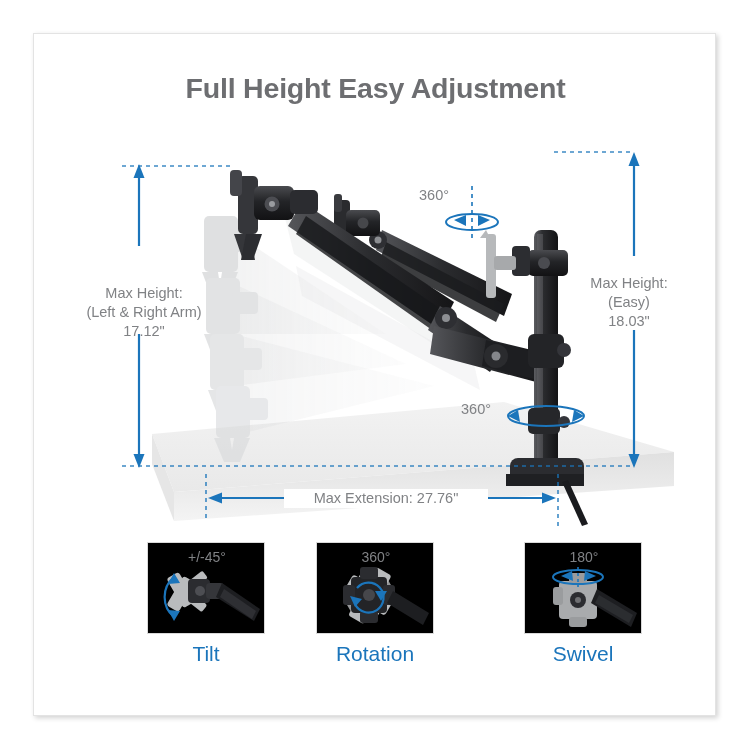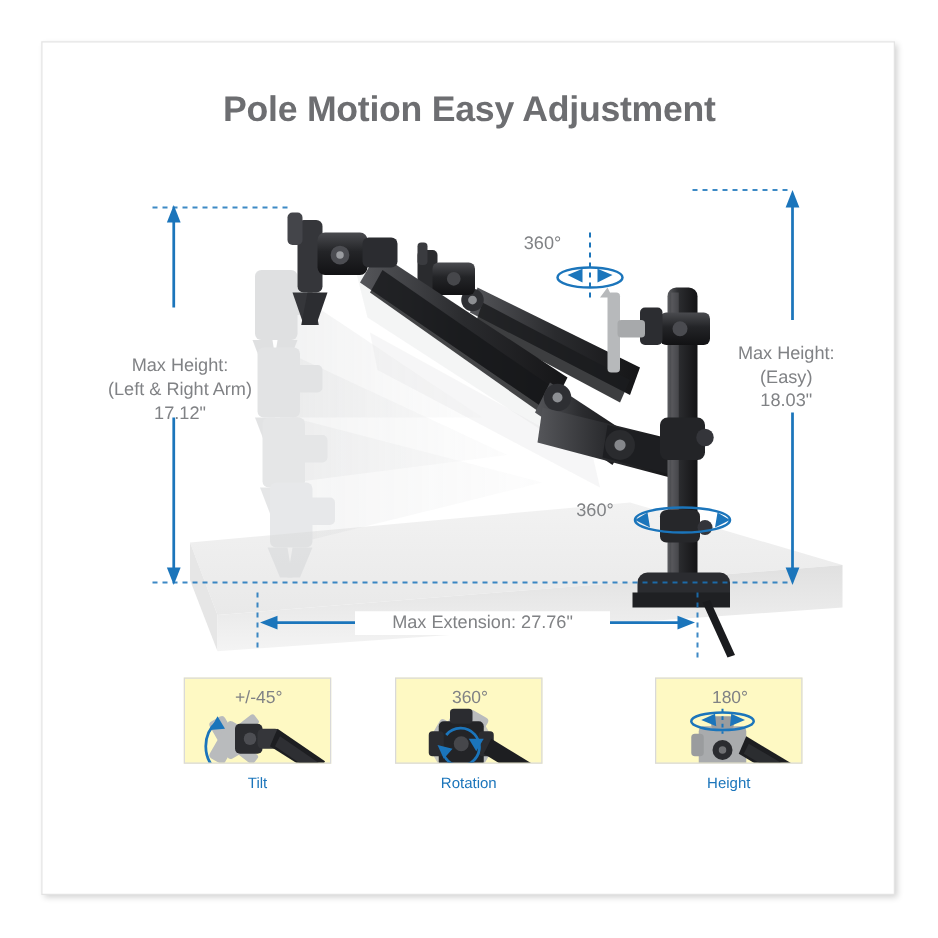--- a/index.html
+++ b/index.html
@@ -30,43 +30,43 @@
   #lbl-left{left:20px;top:250px;width:180px;}
   #lbl-right{left:525px;top:240px;width:140px;}
 
   
   svg.layer{position:absolute;left:0;top:0;width:683px;height:683px;overflow:visible;}
 
   
   .panels{position:absolute;left:0;top:508px;width:683px;height:150px;}
   .panel{position:absolute;width:118px;}
   .panel .box{
-    position:relative;width:118px;height:69px;border:1px solid #d9d9d9;
-    background:#fef9c3;box-sizing:border-box;overflow:hidden;
+    position:relative;width:118px;height:92px;border:1px solid #d9d9d9;
+    background:#000000;box-sizing:border-box;overflow:hidden;
   }
   .panel .deg{
     position:absolute;left:0;top:6px;width:118px;text-align:center;
     font-size:14px;color:#808285;z-index:5;
   }
   .panel .cap{
     margin-top:8px;width:118px;text-align:center;
-    font-size:12px;color:#1b75bb;
+    font-size:21px;color:#1b75bb;
   }
   #panel-tilt{left:113px;}
   #panel-rotation{left:282px;}
   #panel-swivel{left:451px;margin-left:39px;}
 </style>
 </head>
 <body>
 
 <div id="root">
   <div class="frame">
     <div class="stage">
 
-      <div class="title">Pole Motion Easy Adjustment</div>
+      <div class="title">Full Height Easy Adjustment</div>
 
       <svg class="layer" viewBox="0 0 683 683">
         <defs>
           <linearGradient id="deskTop" x1="0" y1="0" x2="0" y2="1">
             <stop offset="0" stop-color="#f2f2f2"></stop>
             <stop offset="1" stop-color="#e9e9e9"></stop>
           </linearGradient>
           <linearGradient id="deskFront" x1="0" y1="0" x2="0" y2="1">
             <stop offset="0" stop-color="#e0e0e0"></stop>
             <stop offset="1" stop-color="#f4f4f4"></stop>
@@ -350,19 +350,19 @@
                 <path d="M74 52 L108 72 L104 80 L70 60 Z" fill="#3a3b3f" opacity="0.5"></path>
               </g>
               <g stroke="#1b75bb" fill="none">
                 <ellipse cx="53" cy="34" rx="25" ry="7" stroke-width="2"></ellipse>
                 <line x1="53" y1="24" x2="53" y2="44" stroke-dasharray="3 3" stroke-width="1.6"></line>
               </g>
               <polygon points="47,28 36,33 48,38" fill="#1b75bb"></polygon>
               <polygon points="60,28 71,33 59,38" fill="#1b75bb"></polygon>
             </svg>
           </div>
-          <div class="cap">Height</div>
+          <div class="cap">Swivel</div>
         </div>
 
       </div>
     </div>
   </div>
 </div>
 
 </body></html>

